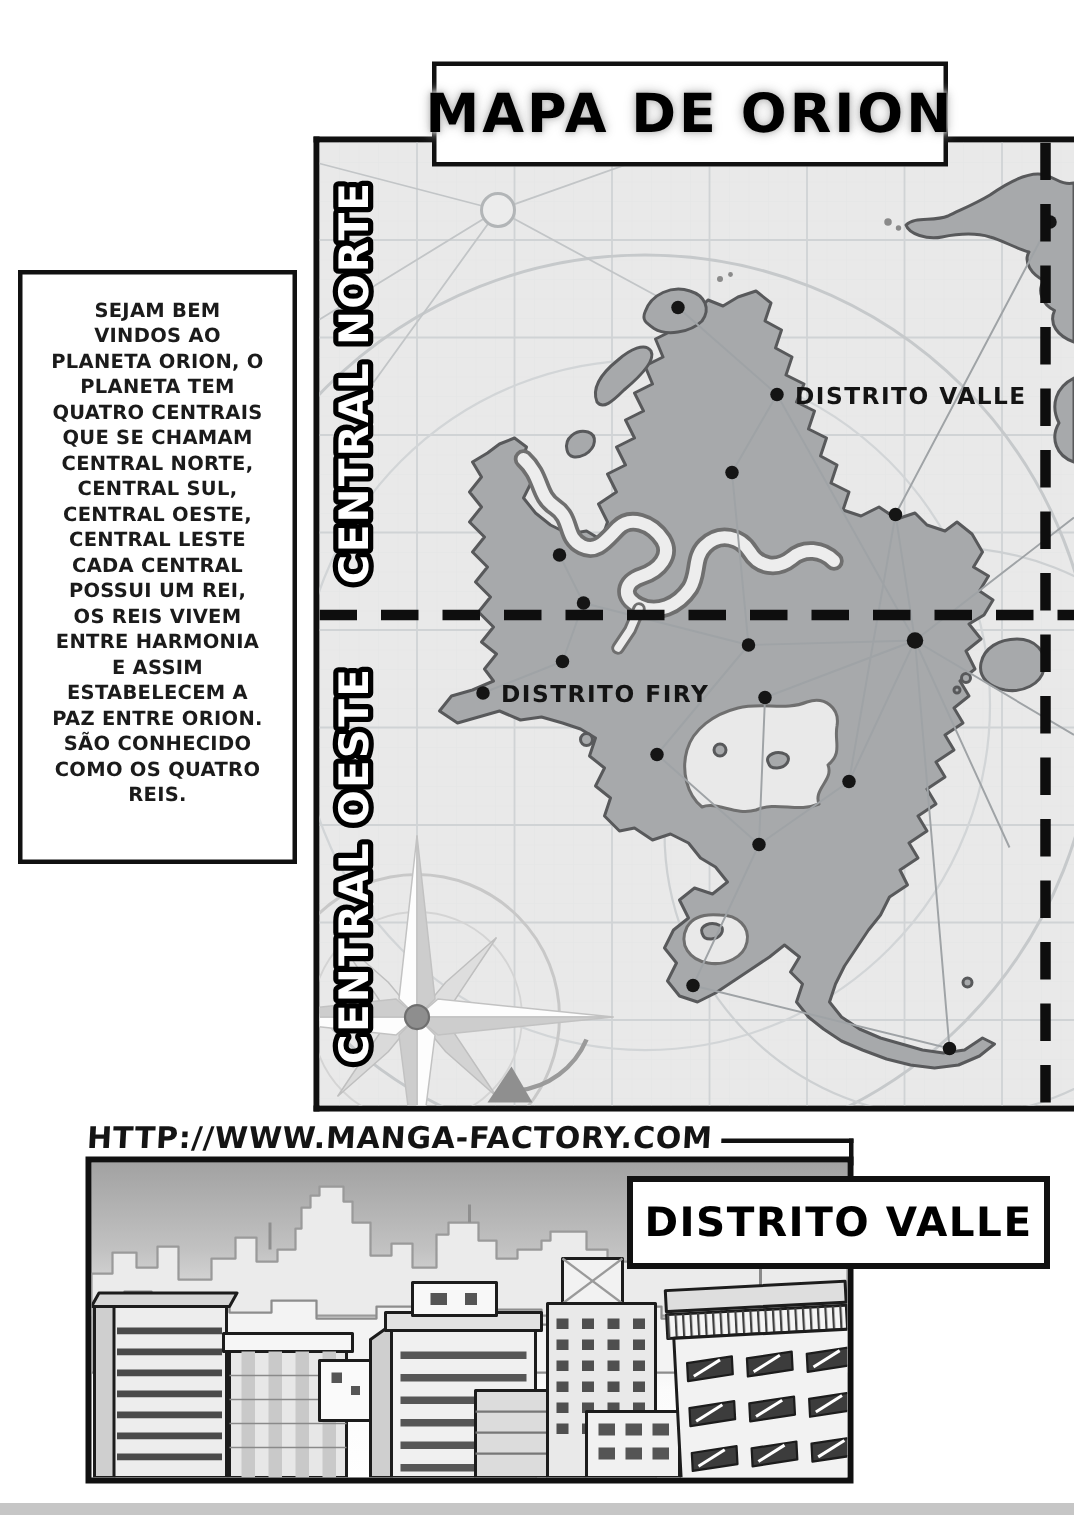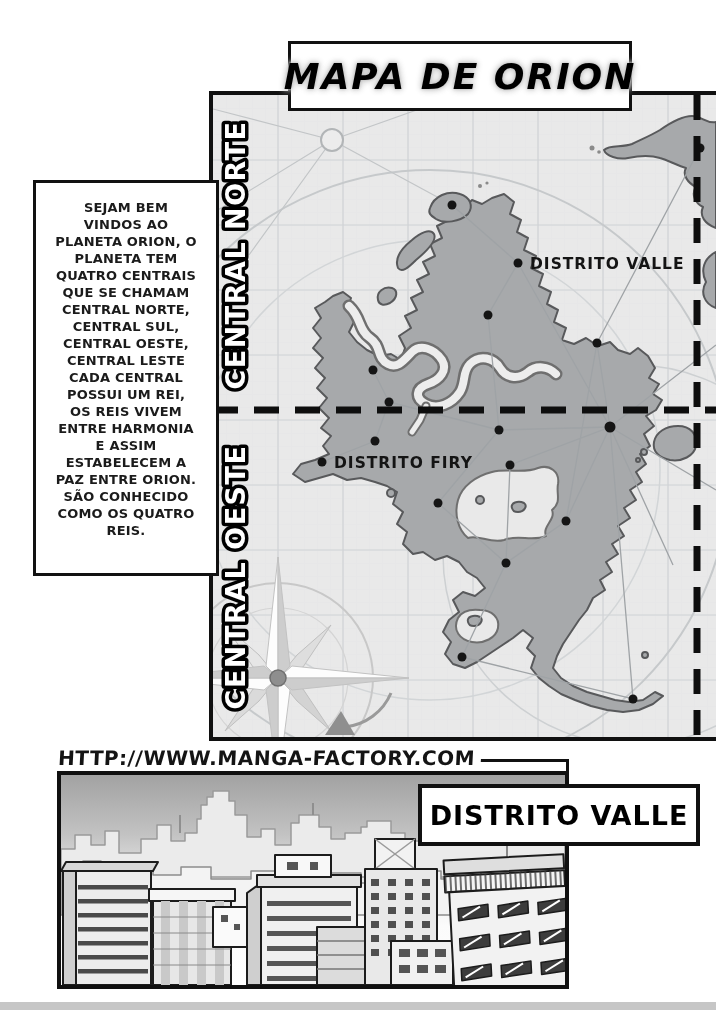--- a/index.html
+++ b/index.html
@@ -4,25 +4,25 @@
 <style>
   html,body{margin:0;padding:0;background:#fff;}
   #stage{position:relative;width:716px;height:1010px;background:#ffffff;overflow:hidden;
          font-family:"DejaVu Sans","Liberation Sans",sans-serif;}
   .panel{position:absolute;background:#fff;border:3px solid #111;box-sizing:border-box;}
   
   #map-panel{position:absolute;left:209px;top:91px;width:507px;height:650px;
              border:4px solid #101010;border-right:none;box-sizing:border-box;background:#e9e9e9;}
   #map-panel svg{display:block;}
   
-  #title-box{left:288px;top:41px;width:344px;height:70px;z-index:6;display:flex;align-items:center;justify-content:center;font-style:italic;}
+  #title-box{left:288px;top:41px;width:344px;height:70px;z-index:6;display:flex;align-items:center;justify-content:center;}
   #title-box .t{font-size:36px;font-weight:800;letter-spacing:2px;color:#000;
       text-shadow:0 0 3px #bdbdbd,0 0 6px #c9c9c9,0 0 9px #d6d6d6;white-space:nowrap;}
   
-  #narration-box{left:33px;top:180px;width:186px;height:396px;z-index:6;}
+  #narration-box{left:12px;top:180px;width:186px;height:396px;z-index:6;}
   #narration-box .n{margin-top:16px;text-align:center;font-size:13px;line-height:17px;
       font-weight:700;color:#1b1b1b;white-space:pre-line;letter-spacing:.2px;}
   
   #url-caption{position:absolute;left:52px;top:746px;z-index:8;background:#fff;padding:0 6px;
       font-size:20px;font-weight:800;letter-spacing:.5px;color:#141414;white-space:nowrap;transform:skewX(-3deg);}
   .connector{position:absolute;background:#111;z-index:7;}
   #url-line-h{left:428px;top:759px;width:141px;height:3px;}
   #url-line-v{left:566px;top:759px;width:3px;height:18px;}
   
   #city-panel{position:absolute;left:57px;top:771px;width:512px;height:218px;border:4px solid #101010;

